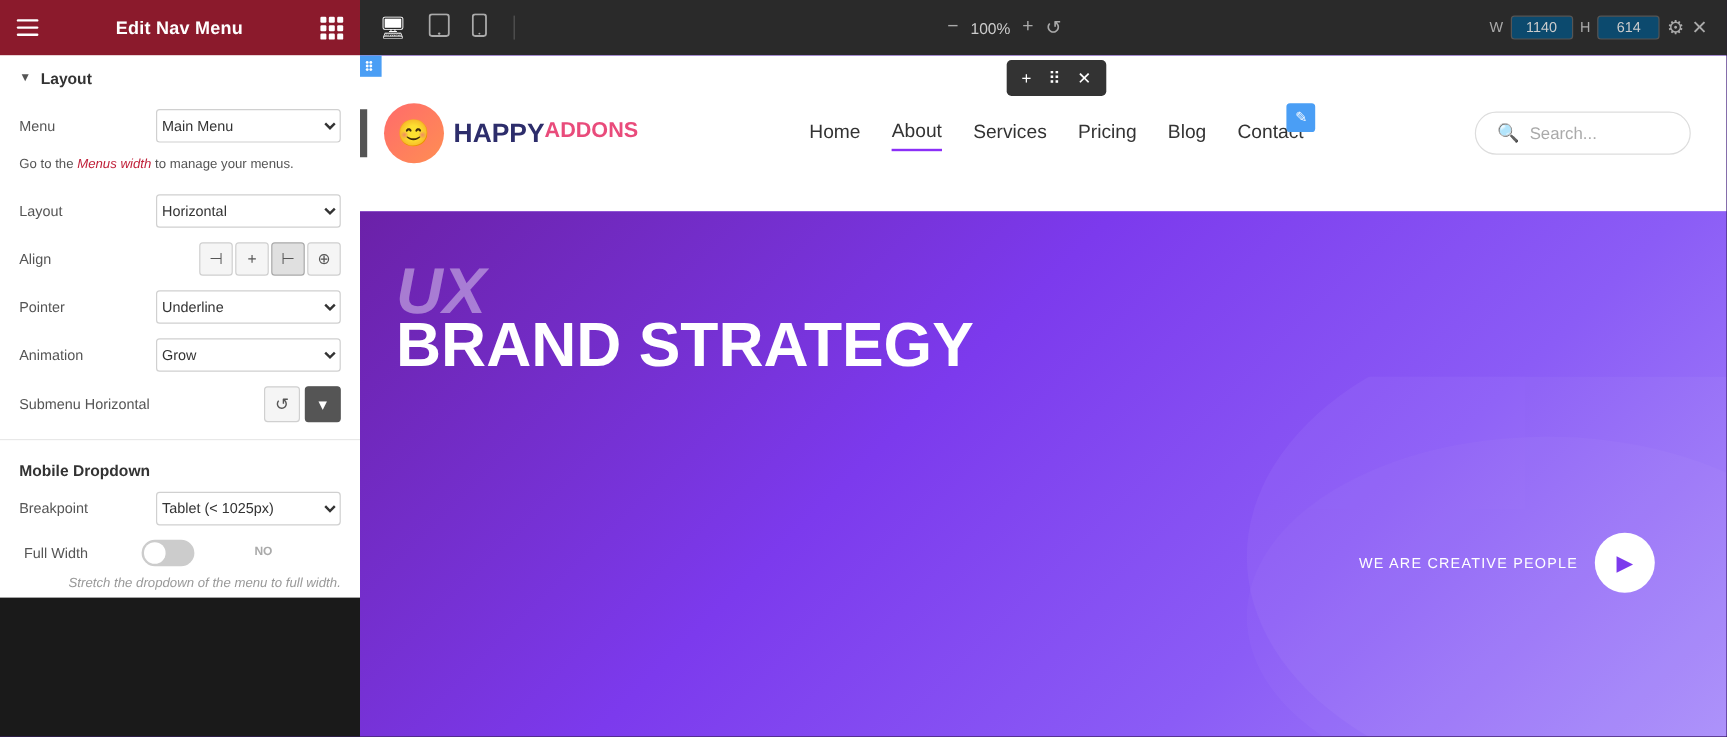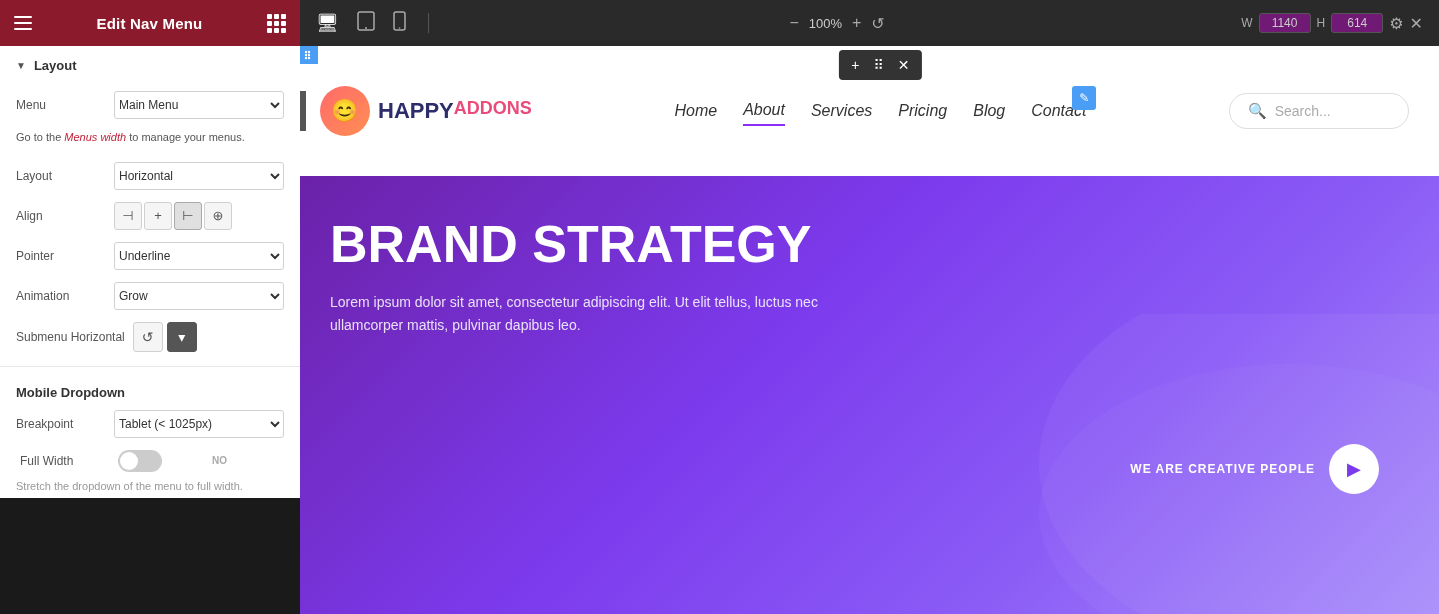--- a/index.html
+++ b/index.html
@@ -80,21 +80,22 @@
       color: #333;
       cursor: pointer;
     }
     .section-header .arrow { font-size: 10px; color: #555; }
 
     
     .form-row {
       display: flex;
       align-items: center;
       padding: 6px 16px;
-      gap: 8px;
+      gap: 24px;
+      justify-content: space-between;
     }
     .form-label {
       font-size: 12px;
       color: #555;
       min-width: 90px;
       flex-shrink: 0;
     }
     .form-select {
       flex: 1;
       border: 1px solid #d0d0d0;
@@ -210,21 +211,23 @@
       font-size: 10px;
       color: #aaa;
       font-weight: 600;
       margin-left: 42px;
     }
 
     
     .stretch-text {
       font-size: 11px;
       color: #999;
+      font-style: italic;
       padding: 2px 16px 6px;
+      text-align: right;
     }
 
     
     .right-area {
       flex: 1;
       display: flex;
       flex-direction: column;
       background: #2a2a2a;
       overflow: hidden;
     }
@@ -266,21 +269,21 @@
       gap: 6px;
       font-size: 12px;
       color: #aaa;
     }
     .w-h-box {
       border: 1px solid #555;
       border-radius: 3px;
       padding: 2px 6px;
       font-size: 12px;
       color: #ccc;
-      background: #701a75;
+      background: #0c4a6e;
       min-width: 52px;
       text-align: center;
     }
     .toolbar-icon-btn { cursor: pointer; color: #aaa; font-size: 16px; }
 
     
     .canvas-area {
       flex: 1;
       overflow: hidden;
       position: relative;
@@ -324,21 +327,20 @@
     .logo-text-block { display: flex; line-height: 1.1; }
     .logo-happy { font-size: 22px; font-weight: 700; color: #2d2d6b; }
     .logo-addons { font-size: 18px; font-weight: 700; color: #e94b7b; }
 
     
     .site-nav {
       display: flex;
       align-items: center;
       gap: 26px;
       position: relative;
-      font-style: italic;
     }
     .nav-item {
       font-size: 16px;
       font-weight: 500;
       color: #333;
       cursor: pointer;
       padding: 5px 0;
       position: relative;
     }
     .nav-item.active {
@@ -478,21 +480,21 @@
       display: flex;
       align-items: center;
       justify-content: center;
       cursor: pointer;
       font-size: 18px;
       color: #7c3aed;
     }
     .play-label {
       color: #fff;
       font-size: 12px;
-      font-weight: 700;
+      font-weight: 400;
       letter-spacing: 1px;
     }
 
     
     .collapse-handle {
       position: absolute;
       left: -12px;
       top: 50%;
       transform: translateY(-50%);
       background: #555;
@@ -721,22 +723,22 @@
         </div>
       </div>
 
       <div class="hero-area">
         
         <svg style="position:absolute;right:0;bottom:0;opacity:0.3;pointer-events:none;" width="600" height="300" viewBox="0 0 600 300">
           <ellipse cx="500" cy="150" rx="300" ry="200" fill="rgba(255,255,255,0.15)"></ellipse>
           <ellipse cx="450" cy="200" rx="250" ry="150" fill="rgba(255,255,255,0.1)"></ellipse>
         </svg>
 
+        <div class="hero-ux">UX</div>
         <div class="hero-title">BRAND STRATEGY</div>
-        <div class="hero-desc">Lorem ipsum dolor sit amet, consectetur adipiscing elit. Ut elit tellus, luctus nec ullamcorper mattis, pulvinar dapibus leo.</div>
 
         <div class="play-btn-group">
           <span class="play-label">WE ARE CREATIVE PEOPLE</span>
           <div class="play-btn">
             <span>▶</span>
           </div>
         </div>
       </div>
 
     </div>

